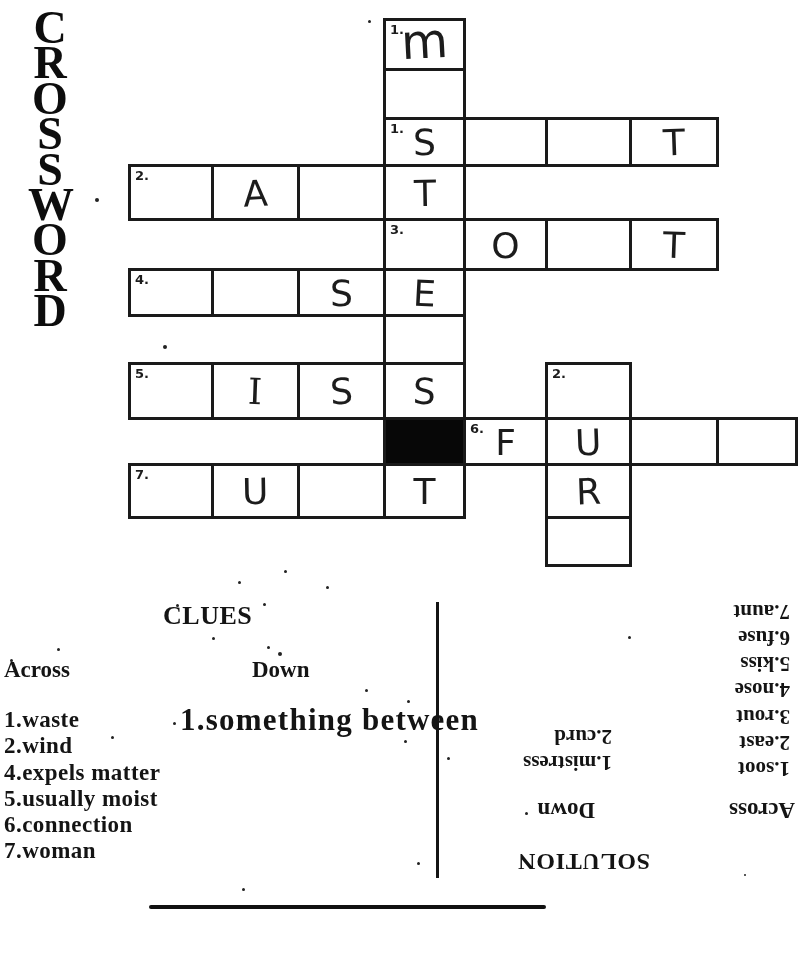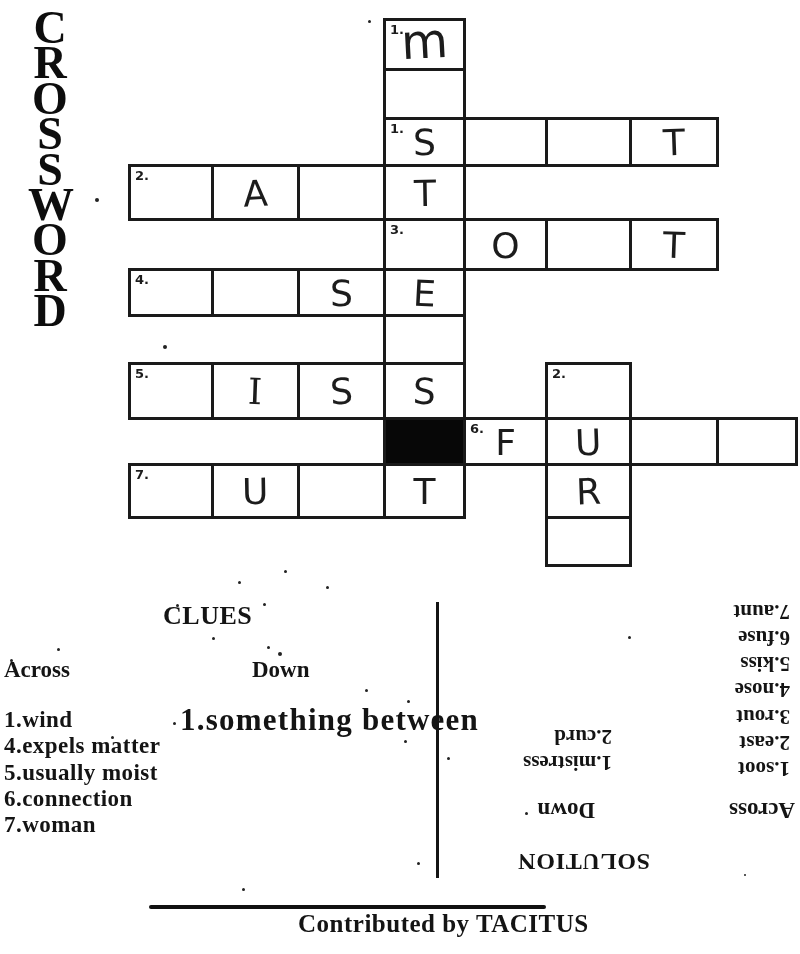--- a/index.html
+++ b/index.html
@@ -172,21 +172,22 @@
       <div class="cell" style="left: 545px; top: 516px; width: 87px; height: 51px;"></div>
     </div>
 
   <div class="clues-title">CLUES</div>
   <div class="divider-v"></div>
 
   <div class="across-header">Across</div>
   <div class="down-header">Down</div>
 
   <div class="across-list">
-      <div>1.wind</div>
+      <div>1.waste</div>
+      <div>2.wind</div>
       <div>4.expels matter</div>
       <div>5.usually moist</div>
       <div>6.connection</div>
       <div>7.woman</div>
     </div>
   <div class="down-clues">
       <div>1.something between</div>
     </div>
 
   <div class="solution">
@@ -202,21 +203,20 @@
         <div>6.fuse</div>
         <div>7.aunt</div>
       </div>
     <div class="sol-down-list">
         <div>1.mistress</div>
         <div>2.curd</div>
       </div>
   </div>
 
   <div class="rule-h"></div>
-  <div class="contributed">Contributed by TACITUS</div>
 
 <div class="speck" style="left: 368px; top: 20px; width: 3px; height: 3px;"></div>
     <div class="speck" style="left: 95px; top: 198px; width: 4px; height: 4px;"></div>
     <div class="speck" style="left: 163px; top: 345px; width: 4px; height: 4px;"></div>
     <div class="speck" style="left: 284px; top: 570px; width: 3px; height: 3px;"></div>
     <div class="speck" style="left: 238px; top: 581px; width: 3px; height: 3px;"></div>
     <div class="speck" style="left: 326px; top: 586px; width: 3px; height: 3px;"></div>
     <div class="speck" style="left: 263px; top: 603px; width: 3px; height: 3px;"></div>
     <div class="speck" style="left: 176px; top: 604px; width: 3px; height: 3px;"></div>
     <div class="speck" style="left: 212px; top: 637px; width: 3px; height: 3px;"></div>

